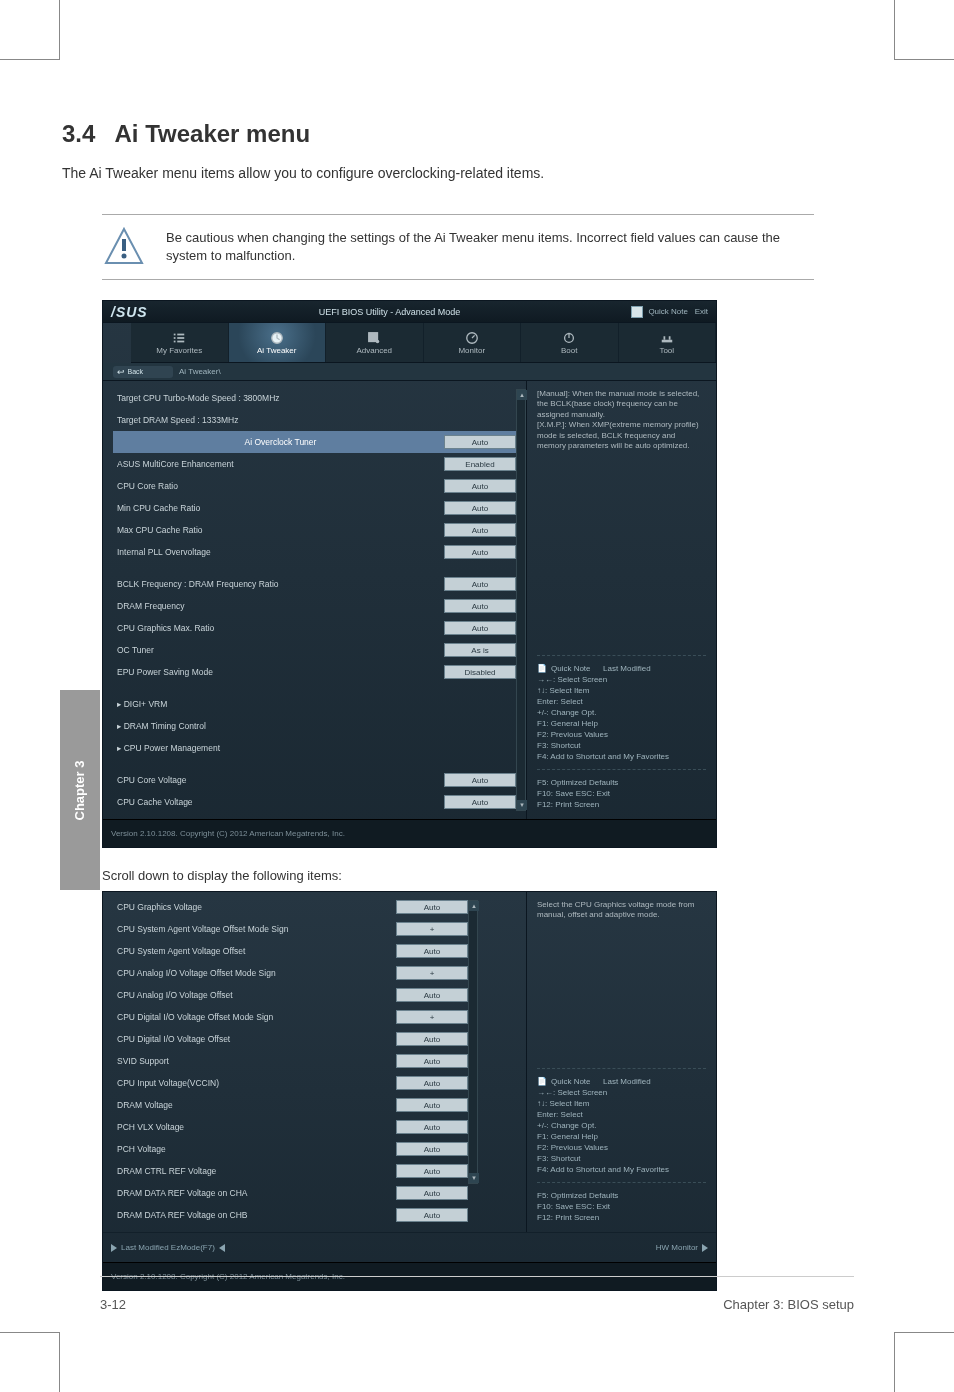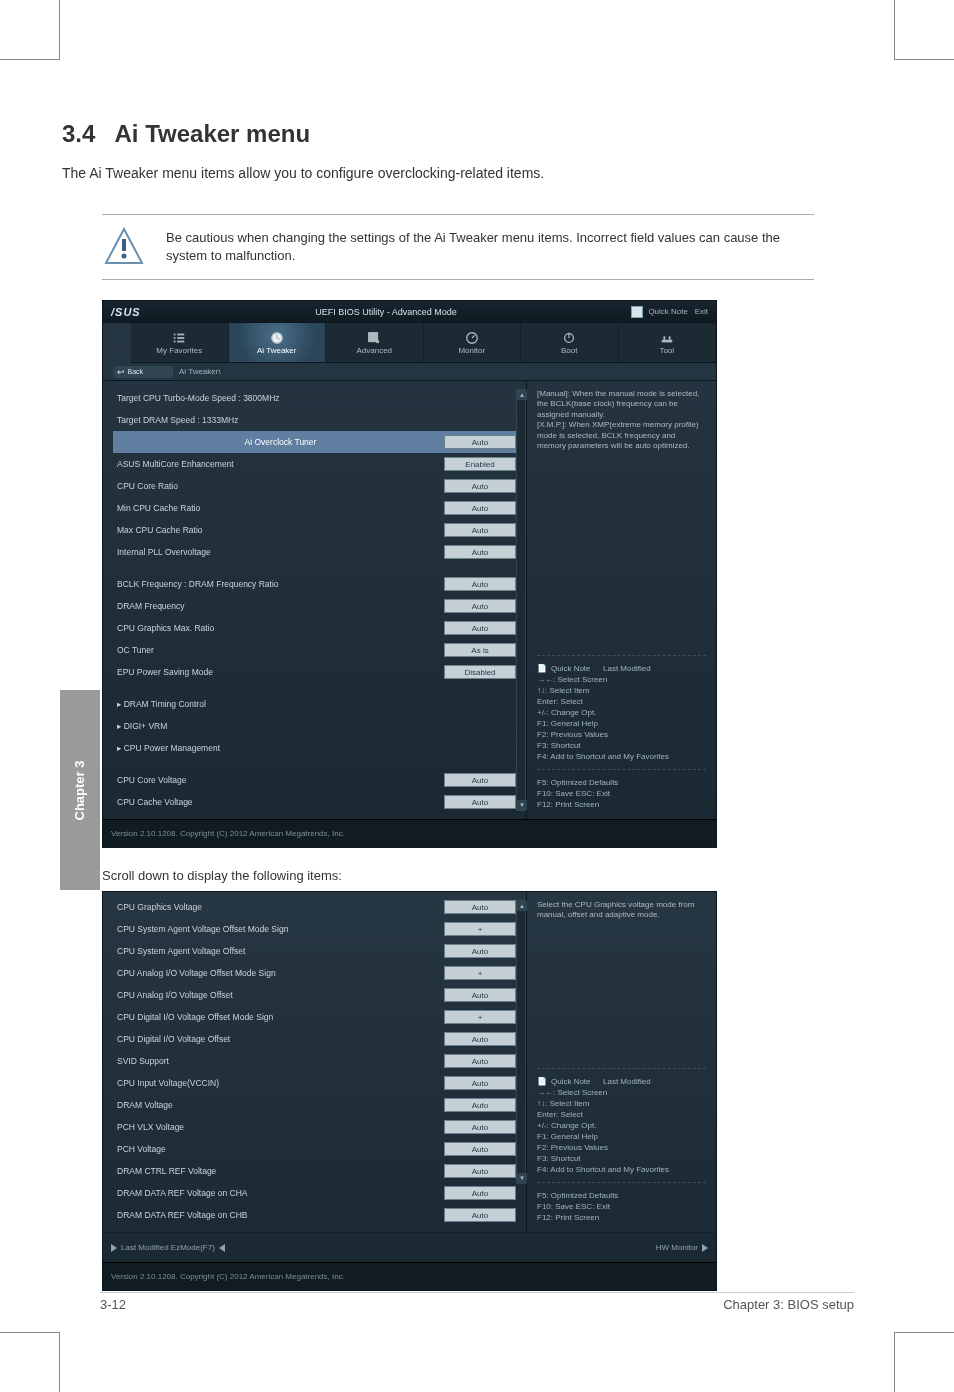--- a/index.html
+++ b/index.html
@@ -32,21 +32,21 @@
     font-size:9px;
     position:relative;
   }
   .bios-header {
     height:22px;
     background:linear-gradient(180deg,#18252e,#0f1a22);
     display:flex; align-items:center; justify-content:space-between;
     padding:0 8px;
     border-bottom:1px solid #0b1620;
   }
-  .asus-logo { font-style:italic; font-weight:bold; color:#cfe6ef; font-size:11px; letter-spacing:1px;}
+  .asus-logo { font-style:italic; font-weight:bold; color:#cfe6ef; font-size:14px; letter-spacing:1px;}
   .header-right { font-size:8px; color:#9fb4bd; }
   .qnote-btn { display:inline-block; width:12px; height:12px; background:#d7e5ea; border:1px solid #7ea0af; vertical-align:middle; margin-right:3px;}
 
   .tab-bar { display:flex; height:40px; background:#1b2a33; border-bottom:1px solid #0b1620;margin-left:28px;}
   .tab {
     flex:1; display:flex; flex-direction:column; align-items:center; justify-content:center;
     gap:1px; font-size:8px; color:#aeb9bf; border-right:1px solid #12202a;
     position:relative;
   }
   .tab.active { background: radial-gradient(circle at 50% 30%, #4a6f8a 0%, #2b4659 70%); color:#fff;}
@@ -85,36 +85,36 @@
   .side-top { flex:1; border-bottom:1px dashed #3a4e58; padding-bottom:6px;}
   .side-desc { font-size:8px; line-height:1.3; color:#aeb9bf;}
   .side-mid { border-bottom:1px dashed #3a4e58; padding:6px 0;}
   .side-line { display:flex; align-items:center; gap:4px; margin:2px 0; font-size:8px; color:#9fb4bd;}
   .side-bottom { padding-top:6px; }
 
   .bios-footer { height:28px; background:#101b22; border-top:1px solid #000; display:flex; align-items:center; padding:0 8px; font-size:8px; color:#7d8f98; justify-content:space-between;}
 
   .scroll-note { margin:10px 40px 8px 40px; font-size:13px; }
 
-  .bios-window.cont .bios-body { min-height: 290px; }
+  .bios-window.cont .bios-body { min-height: 290px; gap: 48px; }
   .bios-window.cont .settings-col { padding-top:4px;}
   .hwmon-row { height:30px; display:flex; align-items:center; justify-content:space-between; padding:0 8px; border-top:1px solid #12202a;}
   .hwmon-btn { color:#8aa4b0; font-size:8px; display:flex; align-items:center; gap:4px;}
   .arrow-icon { display:inline-block; width:0; height:0; border-style:solid;}
   .arrow-right { border-width:4px 0 4px 6px; border-color: transparent transparent transparent #8aa4b0;}
   .arrow-left { border-width:4px 6px 4px 0; border-color: transparent #8aa4b0 transparent transparent;}
 
   .chapter-tab {
     position:absolute; left:60px; top:690px; width:40px; height:200px;
     background:#9a9a9a ; color:#fff;
     display:flex; align-items:center; justify-content:center;
   }
   .chapter-tab-inner { transform: rotate(-90deg); white-space:nowrap; font-size:13px; font-weight:bold;}
 
-  .page-footer { position:absolute; bottom:80px; left:100px; right:100px; display:flex; justify-content:space-between; font-size:13px; color:#555; border-top:1px solid #ccc; padding-top:4px;}
+  .page-footer { position:absolute; bottom:80px; left:100px; right:100px; display:flex; justify-content:space-between; font-size:13px; color:#555; border-top:1px solid #ccc; padding-top:20px;}
 </style>
 </head>
 <body>
 
 <div class="crop-tl"></div>
 <div class="crop-tr"></div>
 <div class="crop-bl"></div>
 <div class="crop-br"></div>
 
 <div class="chapter-tab">
@@ -254,24 +254,24 @@
           <div class="setting-row">
             <div class="setting-label">OC Tuner</div>
             <div class="setting-value-box">As is</div>
           </div>
           <div class="setting-row">
             <div class="setting-label">EPU Power Saving Mode</div>
             <div class="setting-value-box">Disabled</div>
           </div>
           <div class="setting-group-gap"></div>
           <div class="setting-row">
+            <div class="setting-label">▸ DIGI+ VRM</div>
+          </div>
+          <div class="setting-row">
             <div class="setting-label">▸ DRAM Timing Control</div>
-          </div>
-          <div class="setting-row">
-            <div class="setting-label">▸ DIGI+ VRM</div>
           </div>
           <div class="setting-row">
             <div class="setting-label">▸ CPU Power Management</div>
           </div>
           <div class="setting-group-gap"></div>
           <div class="setting-row">
             <div class="setting-label">CPU Core Voltage</div>
             <div class="setting-value-box">Auto</div>
           </div>
           <div class="setting-row">

